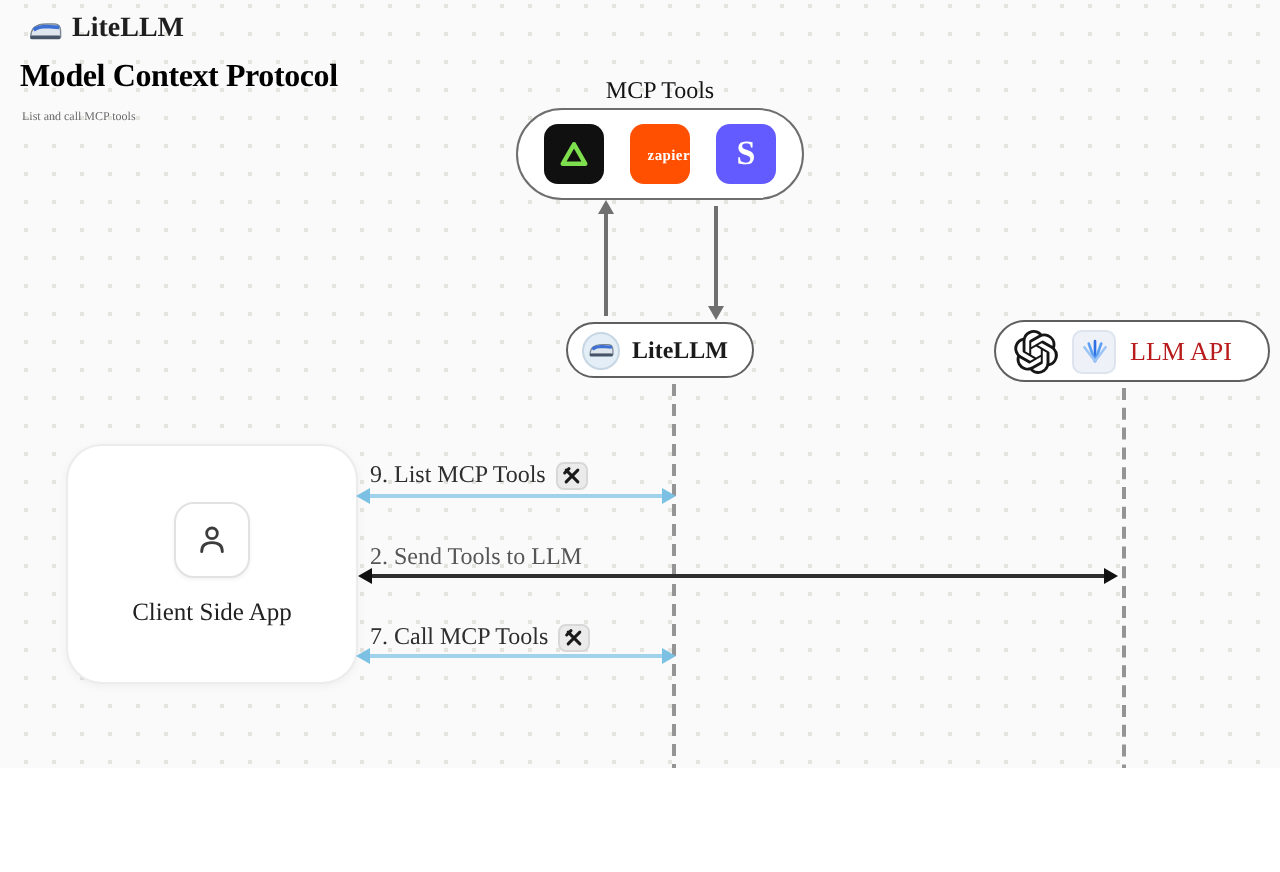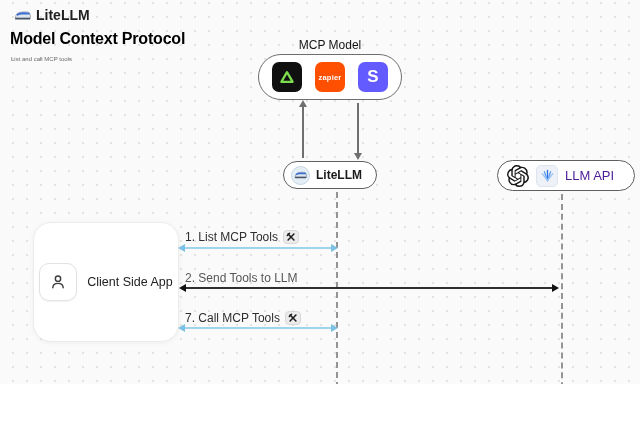--- a/index.html
+++ b/index.html
@@ -1,58 +1,58 @@
 <!DOCTYPE html>
 <html><head>
 <meta charset="utf-8">
 <style>
   html,body{margin:0;padding:0;}
   body{font-family:"Liberation Sans","DejaVu Sans",sans-serif;}
   .canvas{
     position:relative;width:640px;height:384px;overflow:hidden;
     background-color:#fafafa;
     background-image:radial-gradient(circle,#e5e3e0 1.1px,transparent 1.1px);
-    background-size:14px 14px;background-position:6px 10px;
+    background-size:14px 14px;background-position:6px 10px;font-family:Liberation Serif, serif;
   }
   
   .brand{position:absolute;left:14px;top:7px;display:flex;align-items:center;gap:5px;
          font-size:14px;font-weight:700;color:#1f1f1f;}
   .h1{position:absolute;left:10px;top:30px;font-size:16px;font-weight:700;color:#000;letter-spacing:-0.2px;}
   .subtitle{position:absolute;left:11px;top:56px;font-size:6px;color:#6b6b6b;}
   
   .mcp-label{position:absolute;left:258px;top:38px;width:144px;text-align:center;
              font-size:12px;font-weight:500;color:#141414;}
   .mcp-pill{position:absolute;left:258px;top:54px;width:144px;height:46px;background:#fff;
             border:1.5px solid #6e6e6e;border-radius:24px;display:flex;align-items:center;
             justify-content:center;gap:13px;box-sizing:border-box;}
   .tool{width:30px;height:30px;border-radius:7px;display:flex;align-items:center;justify-content:center;}
   .tool-dark{background:#101010;}
-  .tool-zapier{background:#ff4f00;color:#fff;font-size:7.5px;font-weight:700;letter-spacing:0.2px;}
+  .tool-zapier{background:#ff4f00;color:#fff;font-size:7.5px;font-weight:700;letter-spacing:0.2px;justify-content:flex-end;}
   .tool-stripe{background:#635bff;color:#fff;font-size:17px;font-weight:700;}
   
   .vline{position:absolute;width:1.5px;background:#707070;}
   .tri-up{position:absolute;width:0;height:0;border-left:4px solid transparent;
           border-right:4px solid transparent;border-bottom:7px solid #707070;}
   .tri-down{position:absolute;width:0;height:0;border-left:4px solid transparent;
           border-right:4px solid transparent;border-top:7px solid #707070;}
   
   .pill{position:absolute;background:#fff;border:1.5px solid #5f5f5f;display:flex;
         align-items:center;box-sizing:border-box;}
   .pill-litellm{left:283px;top:161px;width:94px;height:28px;border-radius:15px;gap:6px;padding-left:7px;}
   .pill-litellm .txt{font-size:12px;font-weight:600;color:#1b1b1b;}
   .ll-circle{width:19px;height:19px;border-radius:50%;background:#e3eef7;border:1px solid #c7d6e3;
              display:flex;align-items:center;justify-content:center;box-sizing:border-box;}
   .pill-llmapi{left:497px;top:160px;width:138px;height:31px;border-radius:17px;gap:7px;padding-left:9px;}
-  .pill-llmapi .txt{font-size:13px;font-weight:500;color:#4c1d95;}
+  .pill-llmapi .txt{font-size:13px;font-weight:500;color:#b91c1c;}
   .provider-badge{width:22px;height:22px;border-radius:5px;background:#eef2f8;border:1px solid #dde4ee;
                   display:flex;align-items:center;justify-content:center;box-sizing:border-box;}
   
   .client{position:absolute;left:33px;top:222px;width:146px;height:120px;background:#fff;
           border:1px solid #ececec;border-radius:18px;box-shadow:0 1px 5px rgba(0,0,0,.05);
-          display:flex;align-items:center;justify-content:center;gap:10px;box-sizing:border-box;}
+          display:flex;align-items:center;justify-content:center;gap:10px;box-sizing:border-box;flex-direction:column;}
   .client .txt{font-size:12.5px;font-weight:500;color:#222;}
   .person-badge{width:36px;height:36px;border-radius:10px;background:#fff;border:1px solid #e2e2e2;
                 box-shadow:0 1px 2px rgba(0,0,0,.05);display:flex;align-items:center;justify-content:center;}
   
   .lifeline{position:absolute;width:0;border-left:2px dashed #949494;}
   
   .seq-label{position:absolute;display:flex;align-items:center;gap:5px;font-size:12px;font-weight:500;}
   .seq-label.blue{color:#2e2e2e;}
   .seq-label.gray{color:#565656;font-weight:400;}
   .hline{position:absolute;height:2px;}
@@ -72,21 +72,21 @@
         <path d="M2 13 Q2 4 13 4 L19 4 Q23 4.5 23 9 L23 13 Z" fill="#dfe5ec" stroke="#7c8794" stroke-width="1"></path>
         <path d="M4 8.2 Q7.5 5.8 13 5.8 L22 6.4" stroke="#3b6fd4" stroke-width="2.6" fill="none"></path>
         <rect x="1.5" y="12.2" width="21.5" height="2.6" rx="1.3" fill="#475569"></rect>
       </svg>
     </span>
     <span>LiteLLM</span>
   </div>
   <div class="h1">Model Context Protocol</div>
   <div class="subtitle">List and call MCP tools</div>
 
-  <div class="mcp-label">MCP Model</div>
+  <div class="mcp-label">MCP Tools</div>
   <div class="mcp-pill">
     <div class="tool tool-dark">
       <svg width="18" height="18" viewBox="0 0 24 24">
         <path d="M12 5.5 L19.5 18.5 L4.5 18.5 Z" fill="none" stroke="#7ddf4e" stroke-width="3" stroke-linejoin="round"></path>
       </svg>
     </div>
     <div class="tool tool-zapier">
       <span>zapier</span>
     </div>
     <div class="tool tool-stripe">
@@ -135,21 +135,21 @@
     <span class="person-badge">
       <svg width="20" height="20" viewBox="0 0 24 24" fill="none" stroke="#3c3c3c" stroke-width="1.7" stroke-linecap="round">
         <circle cx="12" cy="8" r="3.2"></circle>
         <path d="M5.8 19 Q5.8 13.6 12 13.6 Q18.2 13.6 18.2 19"></path>
       </svg>
     </span>
     <span class="txt">Client Side App</span>
   </div>
 
   <div class="seq-label blue" style="left:185px;top:230px;">
-    <span>1. List MCP Tools</span>
+    <span>9. List MCP Tools</span>
     <span class="tool-key">
       <svg width="10" height="10" viewBox="0 0 12 12" fill="none" stroke="#1a1a1a" stroke-width="1.8" stroke-linecap="round">
         <path d="M2.5 2.5 L9.5 9.5"></path>
           <path d="M9.5 2.5 L2.5 9.5"></path>
           <path d="M1.6 4.2 L4.2 1.6"></path>
       </svg>
     </span>
   </div>
   <div class="hline" style="left:184px;top:247px;width:148px;background:#9fd3ec;"></div>
   <div class="ah-left" style="left:178px;top:244px;border-right:7px solid #7cc0e3;"></div>

